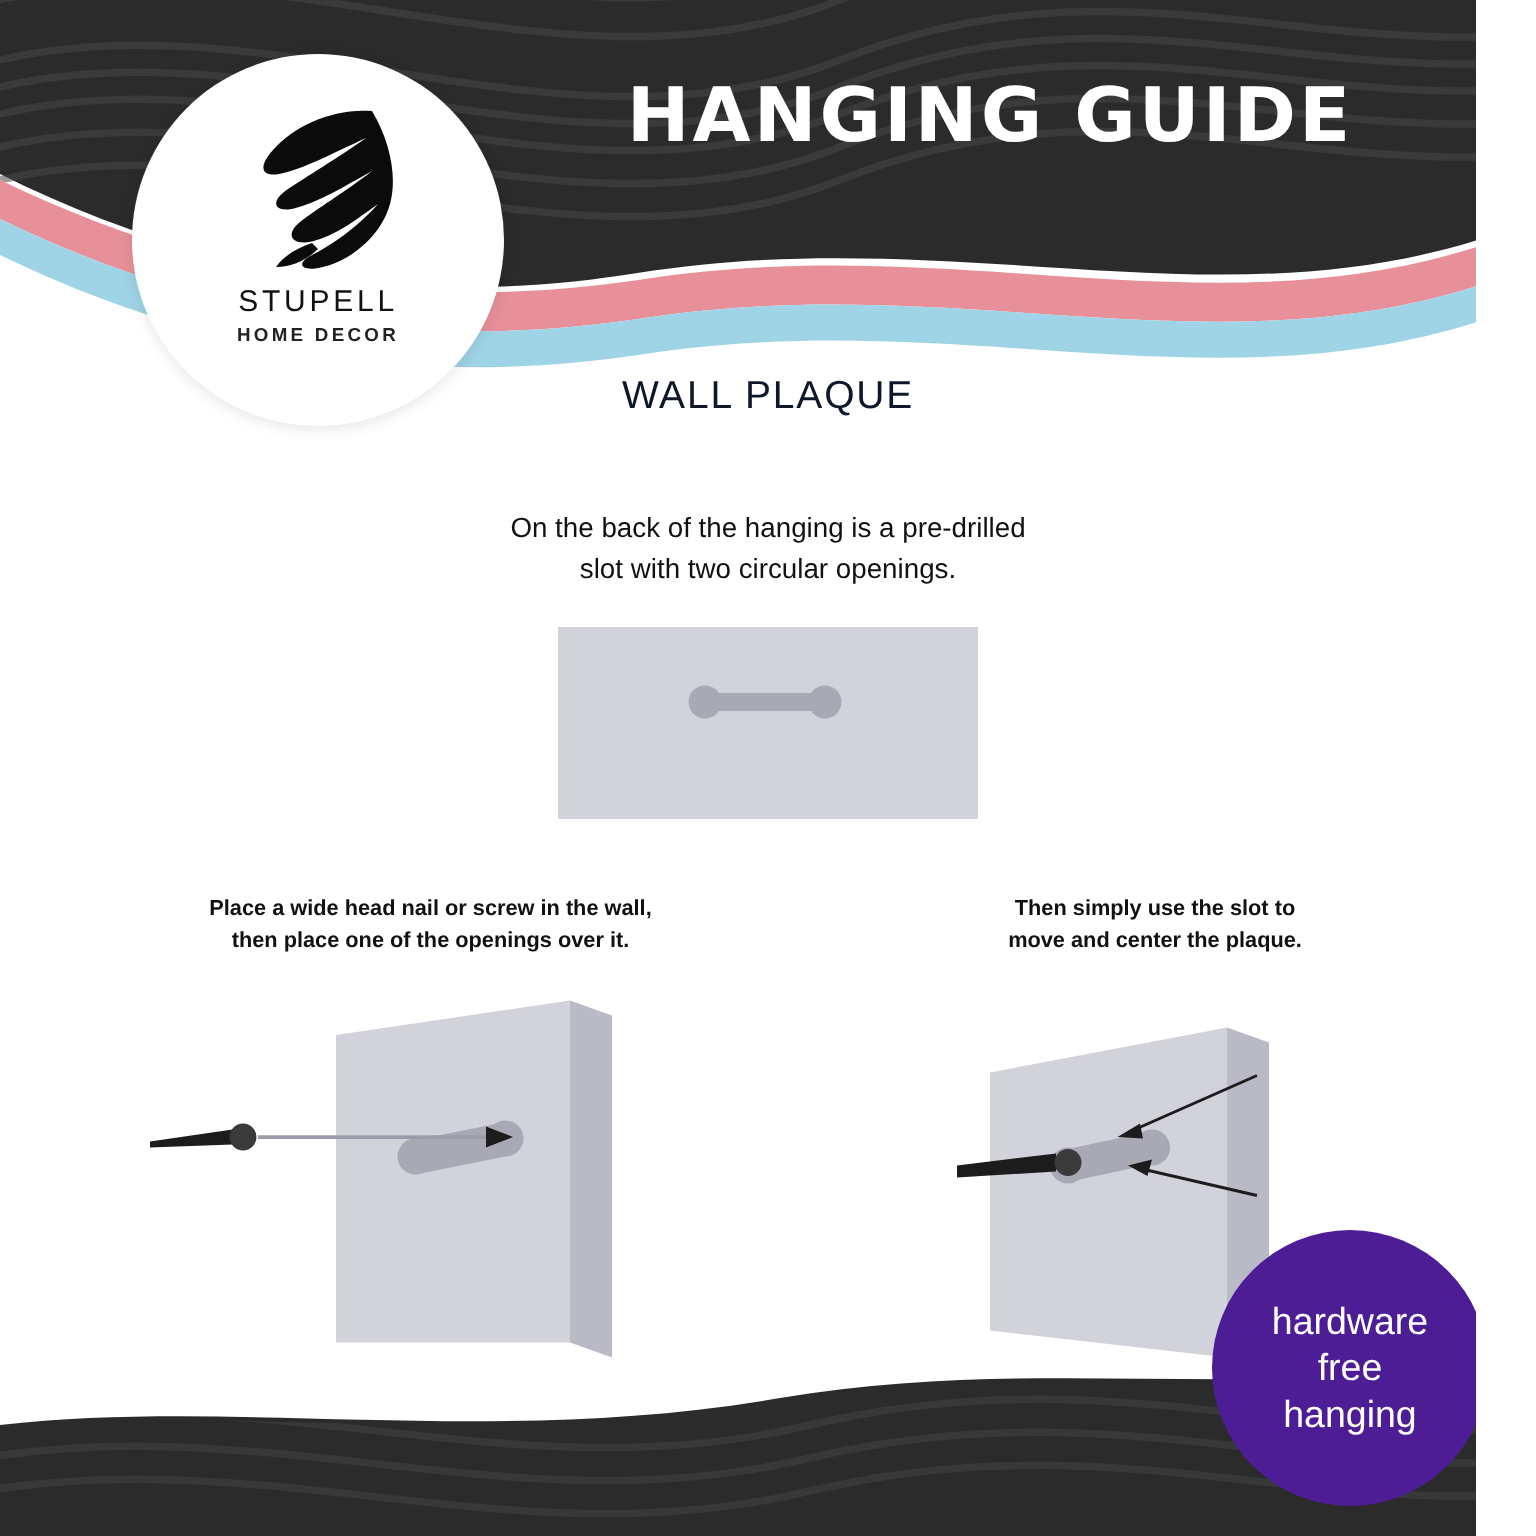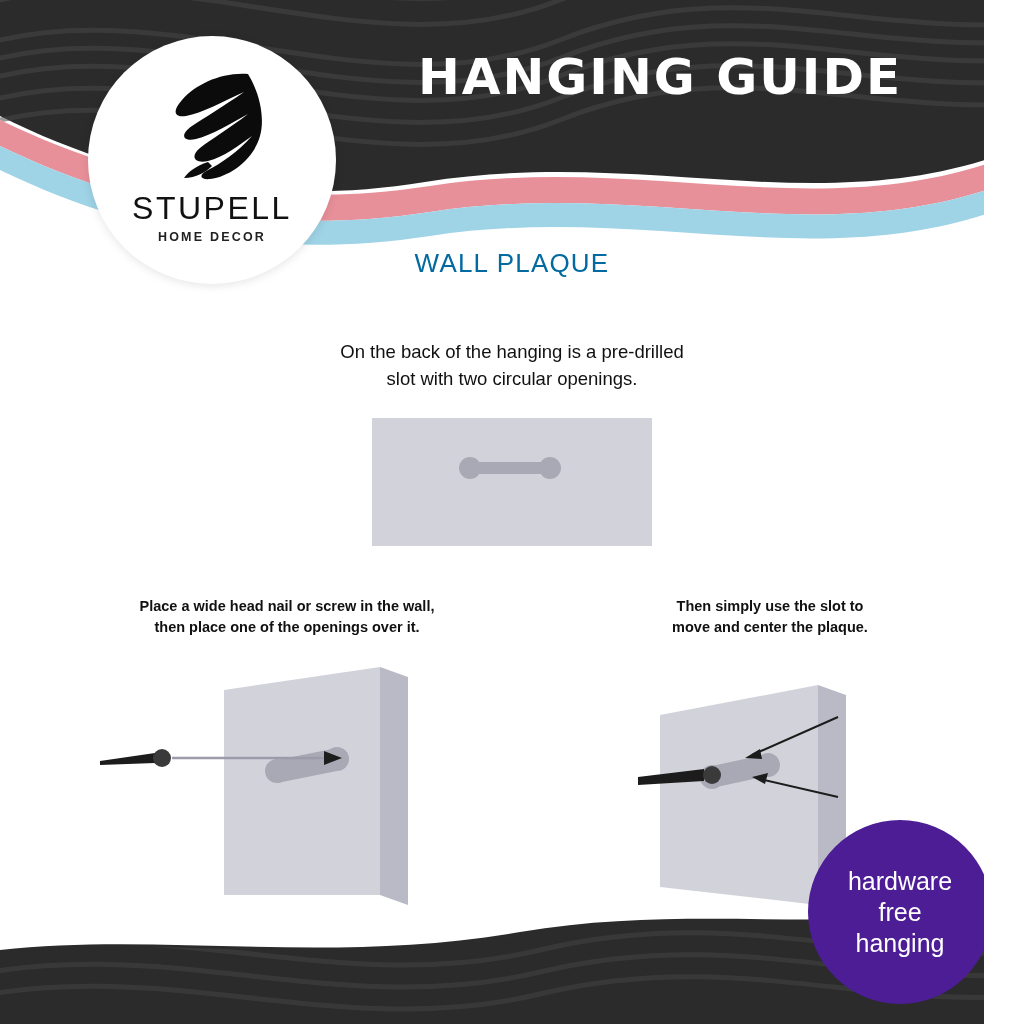--- a/index.html
+++ b/index.html
@@ -59,21 +59,21 @@
     justify-content: flex-start;
     padding-top: 30px;
     box-sizing: border-box;
   }
   .logo-mark {
     width: 120px;
     height: 118px;
   }
   .logo-name {
     margin-top: 6px;
-    font-size: 32px;
+    font-size: 20px;
     letter-spacing: 2.5px;
     color: #111111;
     font-family: "Liberation Sans", sans-serif;
   }
   .logo-sub {
     margin-top: 3px;
     font-size: 12.5px;
     letter-spacing: 2.2px;
     color: #222222;
     font-family: "Liberation Sans", sans-serif;
@@ -82,21 +82,21 @@
 
   
   .product-type {
     position: absolute;
     left: 312px;
     top: 248px;
     width: 400px;
     text-align: center;
     font-size: 26px;
     letter-spacing: 1.2px;
-    color: #0369a1;
+    color: #0f172a;
   }
   .step-intro {
     position: absolute;
     left: 262px;
     top: 338px;
     width: 500px;
     text-align: center;
     font-size: 18.5px;
     line-height: 27px;
     color: #111111;

